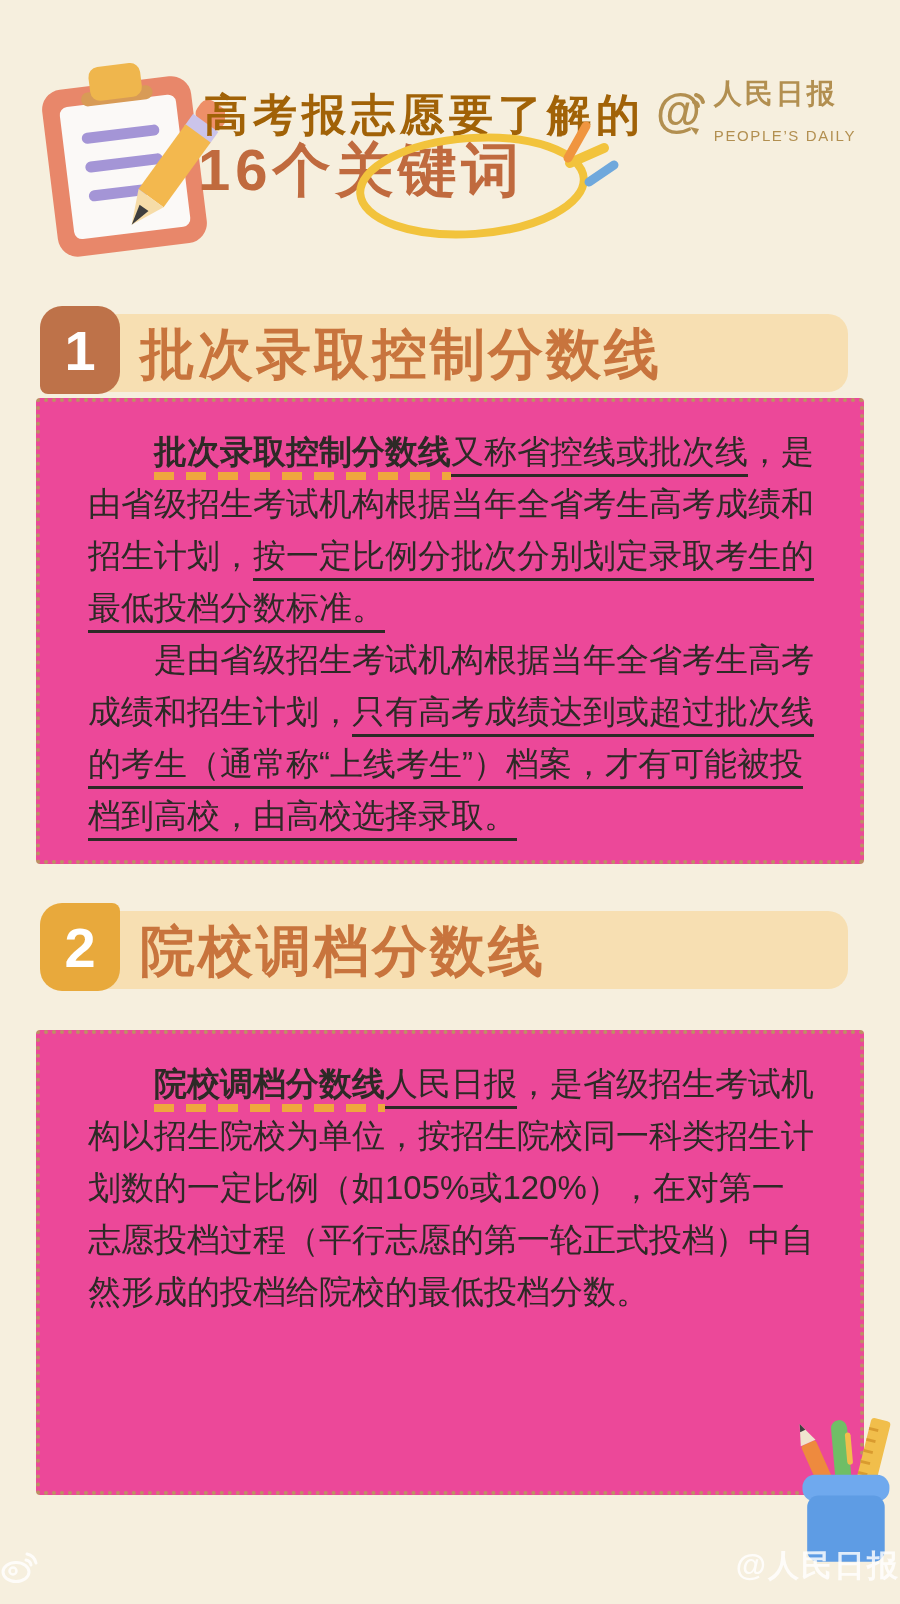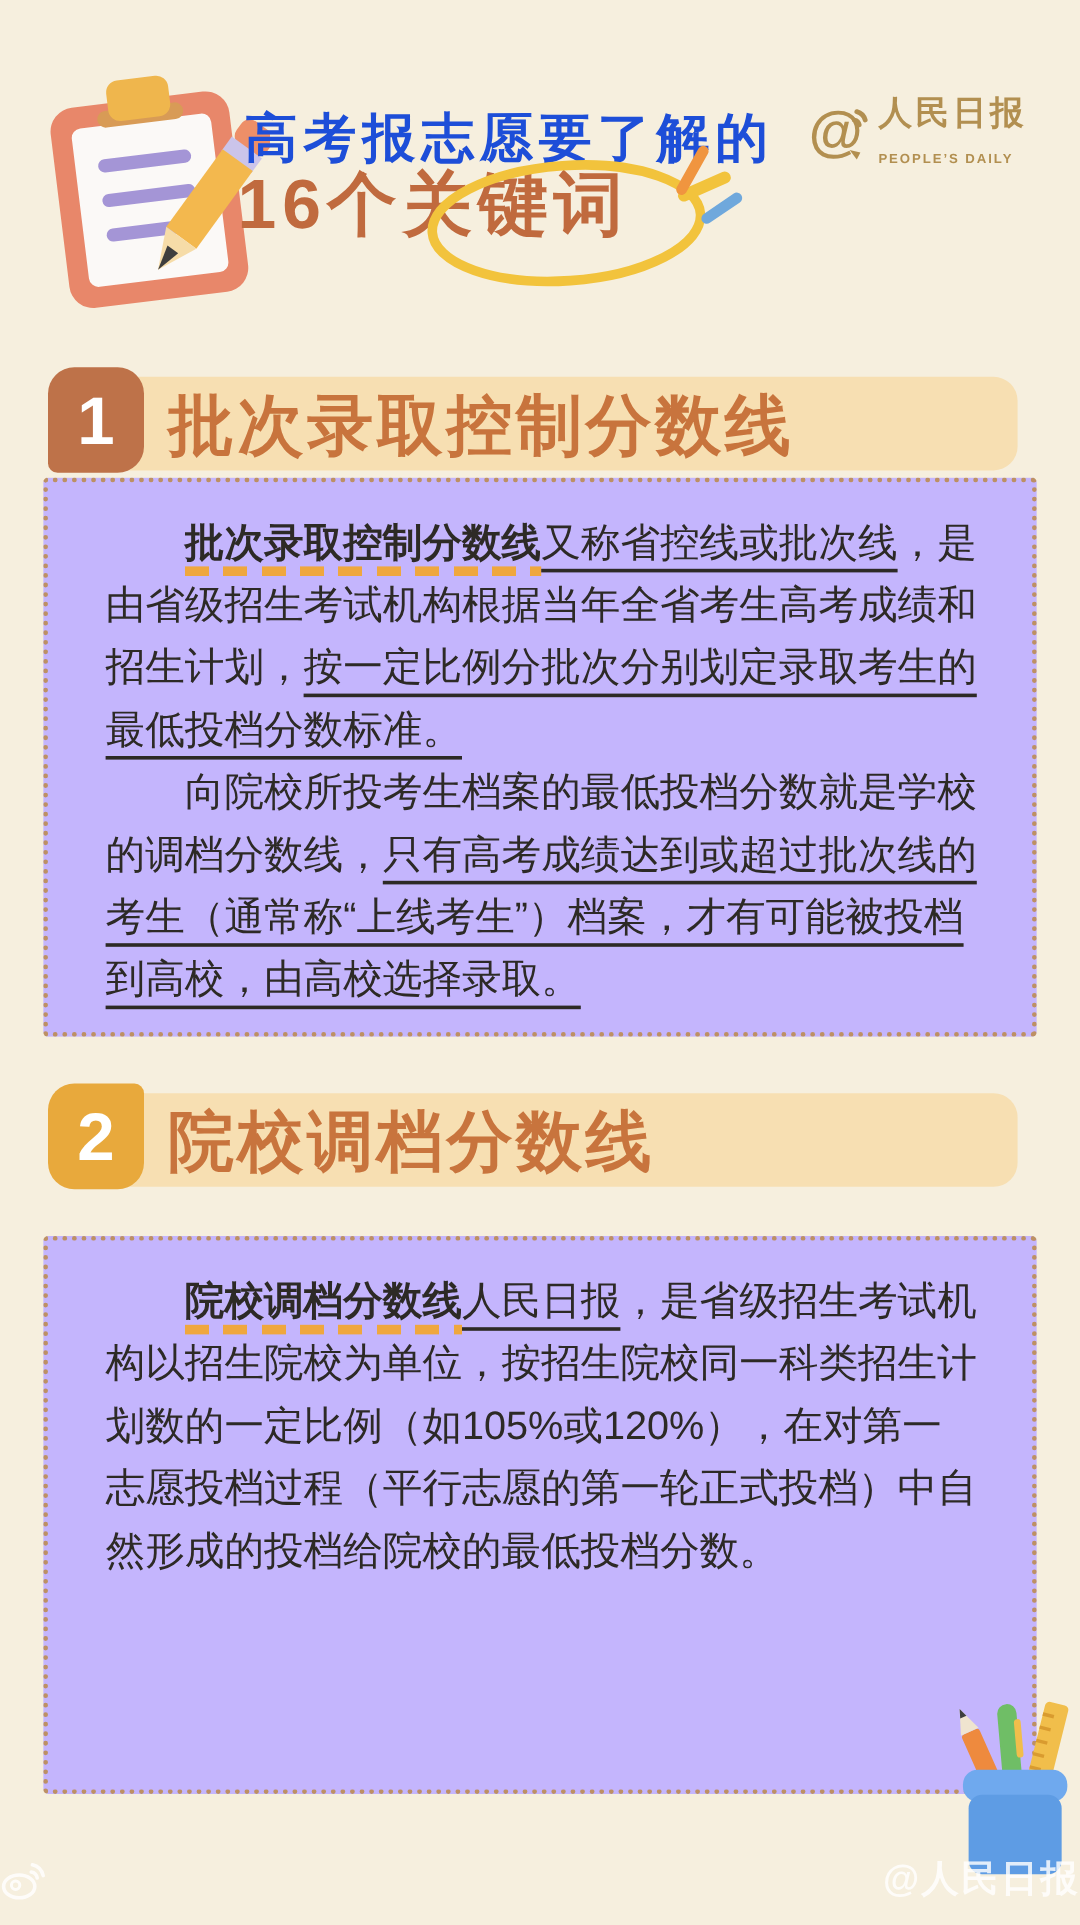--- a/index.html
+++ b/index.html
@@ -5,34 +5,34 @@
   html,body{margin:0;padding:0;}
   body{
     width:900px;height:1604px;position:relative;overflow:hidden;
     background:#F6EFDE;
     font-family:"Liberation Sans","DejaVu Sans",sans-serif;
   }
   
   .clipboard-icon{position:absolute;left:30px;top:58px;width:195px;height:205px;}
   .kicker{
     position:absolute;left:204px;top:86px;
-    font-size:44px;letter-spacing:5px;font-weight:600;color:#1d4ed8;
+    font-size:44px;letter-spacing:5px;font-weight:600;color:#a16207;
     white-space:nowrap;
     font-family:Liberation Serif, serif;
   }
   .big-title{
     position:absolute;left:198px;top:132px;
     font-size:58px;letter-spacing:5px;font-weight:800;color:#C06A3E;
     white-space:nowrap;
   }
   .title-annot{position:absolute;left:330px;top:100px;width:320px;height:160px;pointer-events:none;}
   .logo{position:absolute;right:44px;top:80px;display:flex;align-items:center;gap:6px;color:#B28F50;}
   .logo-text{display:flex;flex-direction:column;line-height:1;}
   .logo-name{font-size:28px;font-weight:800;letter-spacing:3px;}
-  .logo-sub{font-size:11px;letter-spacing:1.6px;margin-top:20px;font-weight:700;}
+  .logo-sub{font-size:15px;letter-spacing:1.6px;margin-top:20px;font-weight:400;}
   
   .sec-header{position:absolute;left:36px;width:812px;height:88px;}
   #sec1-header{top:306px;}
   #sec2-header{top:903px;}
   .sec-bar{
     position:absolute;left:26px;top:8px;right:0;height:78px;
     background:#F7DFB2;border-radius:20px;
   }
   .sec-title{
     position:absolute;left:104px;top:8px;height:78px;line-height:80px;
@@ -42,21 +42,21 @@
     position:absolute;left:4px;top:0;width:80px;height:88px;
     border-radius:22px 8px 22px 22px;
     display:flex;align-items:center;justify-content:center;
     color:#FFFFFF;font-size:56px;font-weight:800;
   }
   #sec1-badge{background:#BE7249;border-radius:22px 22px 22px 8px;}
   #sec2-badge{background:#E8A93C;border-radius:22px 8px 22px 22px;}
   
   .box{
     position:absolute;left:36px;width:828px;box-sizing:border-box;
-    border:4px dotted #BD9064;border-radius:4px;background:#c4b5fd;
+    border:4px dotted #BD9064;border-radius:4px;background:#ec4899;
     padding:24px 44px 18px 48px;
   }
   #box1{top:398px;min-height:440px;}
   #box2{top:1030px;min-height:465px;}
   .box p{
     margin:0;text-indent:2em;
     font-size:33px;line-height:52px;color:#2D2A26;font-weight:500;
   }
   .run-p{}
   .run-u{text-decoration:underline;text-decoration-thickness:2.5px;text-underline-offset:11px;}
@@ -125,21 +125,21 @@
 
 <div class="sec-header" id="sec1-header">
   <div class="sec-bar"></div>
   <div class="sec-badge" id="sec1-badge">
     <span>1</span>
   </div>
   <div class="sec-title">批次录取控制分数线</div>
 </div>
 <div class="box" id="box1">
     <p><span class="run-term">批次录取控制分数线</span><span class="run-u">又称省控线或批次线</span><span class="run-p">，是由省级招生考试机构根据当年全省考生高考成绩和招生计划，</span><span class="run-u">按一定比例分批次分别划定录取考生的最低投档分数标准。</span></p>
-    <p><span class="run-p">向院校所投考生档案的最低投档分数就是学校的调档分数线，</span><span class="run-u">只有高考成绩达到或超过批次线的考生（通常称“上线考生”）档案，才有可能被投档到高校，由高校选择录取。</span></p>
+    <p><span class="run-p">是由省级招生考试机构根据当年全省考生高考成绩和招生计划，</span><span class="run-u">只有高考成绩达到或超过批次线的考生（通常称“上线考生”）档案，才有可能被投档到高校，由高校选择录取。</span></p>
   </div>
 
 <div class="sec-header" id="sec2-header">
   <div class="sec-bar"></div>
   <div class="sec-badge" id="sec2-badge">
     <span>2</span>
   </div>
   <div class="sec-title">院校调档分数线</div>
 </div>
 <div class="box" id="box2">

